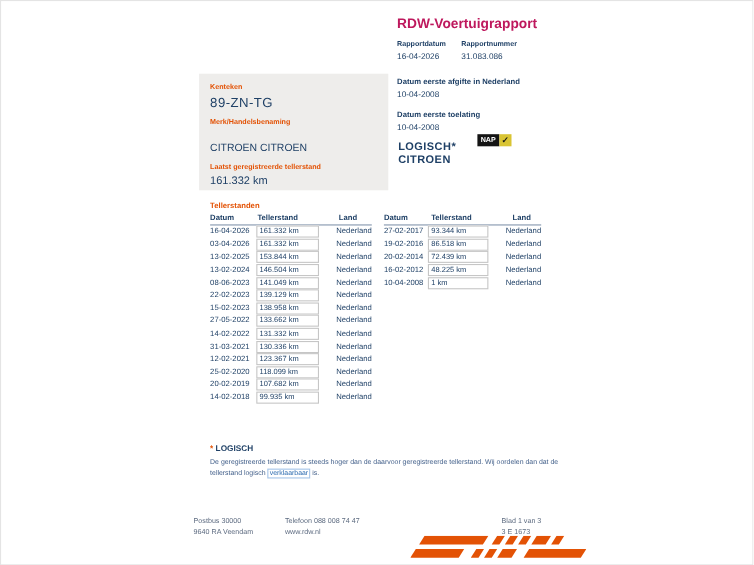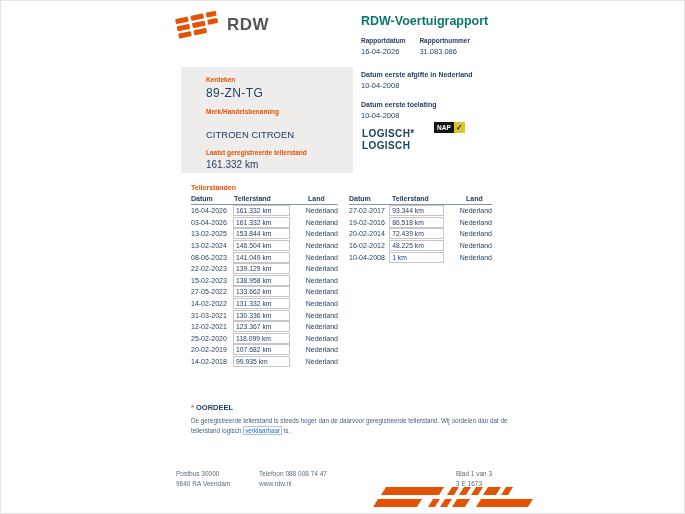--- a/index.html
+++ b/index.html
@@ -2,28 +2,28 @@
 <html><head>
 <meta charset="utf-8">
 <style>
   html,body{margin:0;padding:0;background:#ffffff;}
   #page{position:relative;width:685px;height:514px;background:#ffffff;border:1px solid #e4e4e4;
         box-sizing:border-box;font-family:"Liberation Sans",sans-serif;overflow:hidden;color:#1f4066;}
 
   
   .logo{position:absolute;left:173px;top:9px;display:flex;align-items:center;gap:7px;}
   .logo-text{font-size:17px;font-weight:bold;color:#54565a;letter-spacing:.5px;}
-  .doc-title{position:absolute;left:360px;top:13px;font-size:12.5px;font-weight:bold;color:#0f766e;}
+  .doc-title{position:absolute;left:360px;top:13px;font-size:12.5px;font-weight:bold;color:#be185d;}
   .report-meta{position:absolute;left:360px;top:36px;display:flex;gap:14px;}
   .meta-label{font-size:6.5px;font-weight:bold;color:#1f4066;}
   .meta-value{font-size:7.5px;margin-top:3px;}
 
   
   .summary-box{position:absolute;left:180px;top:66px;width:172px;height:106px;background:#eeedeb;
-               padding:9px 25px;box-sizing:border-box;}
+               padding:9px 10px;box-sizing:border-box;}
   .box-label{font-size:6.5px;font-weight:bold;color:#e35205;}
   .kenteken-value{font-size:12px;margin:3px 0 8px;letter-spacing:.4px;}
   .merk-line{font-size:9.5px;margin-top:14px;}
   .mt{margin-top:9px;}
   .odo-value{font-size:10px;margin-top:3px;}
 
   
   .reg-info{position:absolute;left:360px;top:70px;}
   .reg-item + .reg-item{margin-top:11px;}
   .reg-label{font-size:7px;font-weight:bold;}
@@ -60,35 +60,20 @@
   .f-right{left:455px;}
   .f-link{color:#5d6b80;text-decoration:none;}
 
   .stripes{position:absolute;left:372px;top:486px;}
 </style>
 </head>
 <body>
 
 <div id="page">
 
-  <div class="logo">
-    <svg width="46" height="30" viewBox="0 0 50 32">
-      <g transform="rotate(-12 25 16)" fill="#e35205">
-        <rect x="3" y="5" width="14" height="5.5" rx="1"></rect>
-        <rect x="20" y="5" width="14" height="5.5" rx="1"></rect>
-        <rect x="37" y="5" width="11" height="5.5" rx="1"></rect>
-        <rect x="3" y="13" width="14" height="5.5" rx="1"></rect>
-        <rect x="20" y="13" width="14" height="5.5" rx="1"></rect>
-        <rect x="37" y="13" width="11" height="5.5" rx="1"></rect>
-        <rect x="3" y="21" width="14" height="5.5" rx="1"></rect>
-        <rect x="20" y="21" width="14" height="5.5" rx="1"></rect>
-      </g>
-    </svg>
-    <span class="logo-text">RDW</span>
-  </div>
 
   <div class="doc-title">RDW-Voertuigrapport</div>
   <div class="report-meta">
     <div class="meta-item">
       <div class="meta-label">Rapportdatum</div>
       <div class="meta-value">16-04-2026</div>
     </div>
     <div class="meta-item">
       <div class="meta-label">Rapportnummer</div>
       <div class="meta-value">31.083.086</div>
@@ -110,21 +95,21 @@
       <div class="reg-value">10-04-2008</div>
     </div>
     <div class="reg-item">
       <div class="reg-label">Datum eerste toelating</div>
       <div class="reg-value">10-04-2008</div>
     </div>
   </div>
 
   <div class="verdict">
     <div>LOGISCH*</div>
-    <div>LOGISCH</div>
+    <div>CITROEN</div>
   </div>
   <div class="nap">
     <span class="nap-black">NAP</span>
     <span class="nap-check">✓</span>
   </div>
 
   <div class="section-title">Tellerstanden</div>
 
   <div class="odo-table left">
     <div class="thead">
@@ -256,21 +241,21 @@
           <span class="c-date">10-04-2008</span>
           <span class="c-km">1 km</span>
           <span class="c-land">Nederland</span>
         </div>
       </div>
   </div>
 
   <div class="footnote">
     <div class="fn-title">
       <span class="fn-star">*</span>
-      <span>OORDEEL</span>
+      <span>LOGISCH</span>
     </div>
     <div class="fn-text">
       <span>De geregistreerde tellerstand is steeds hoger dan de daarvoor geregistreerde tellerstand. Wij oordelen dan dat de</span><br>
       <span>tellerstand logisch </span><a href="#" class="fn-link">verklaarbaar</a><span> is.</span>
     </div>
   </div>
 
   <div class="footer-block f-left">
     <div>Postbus 30000</div>
     <div>9640 RA Veendam</div>

